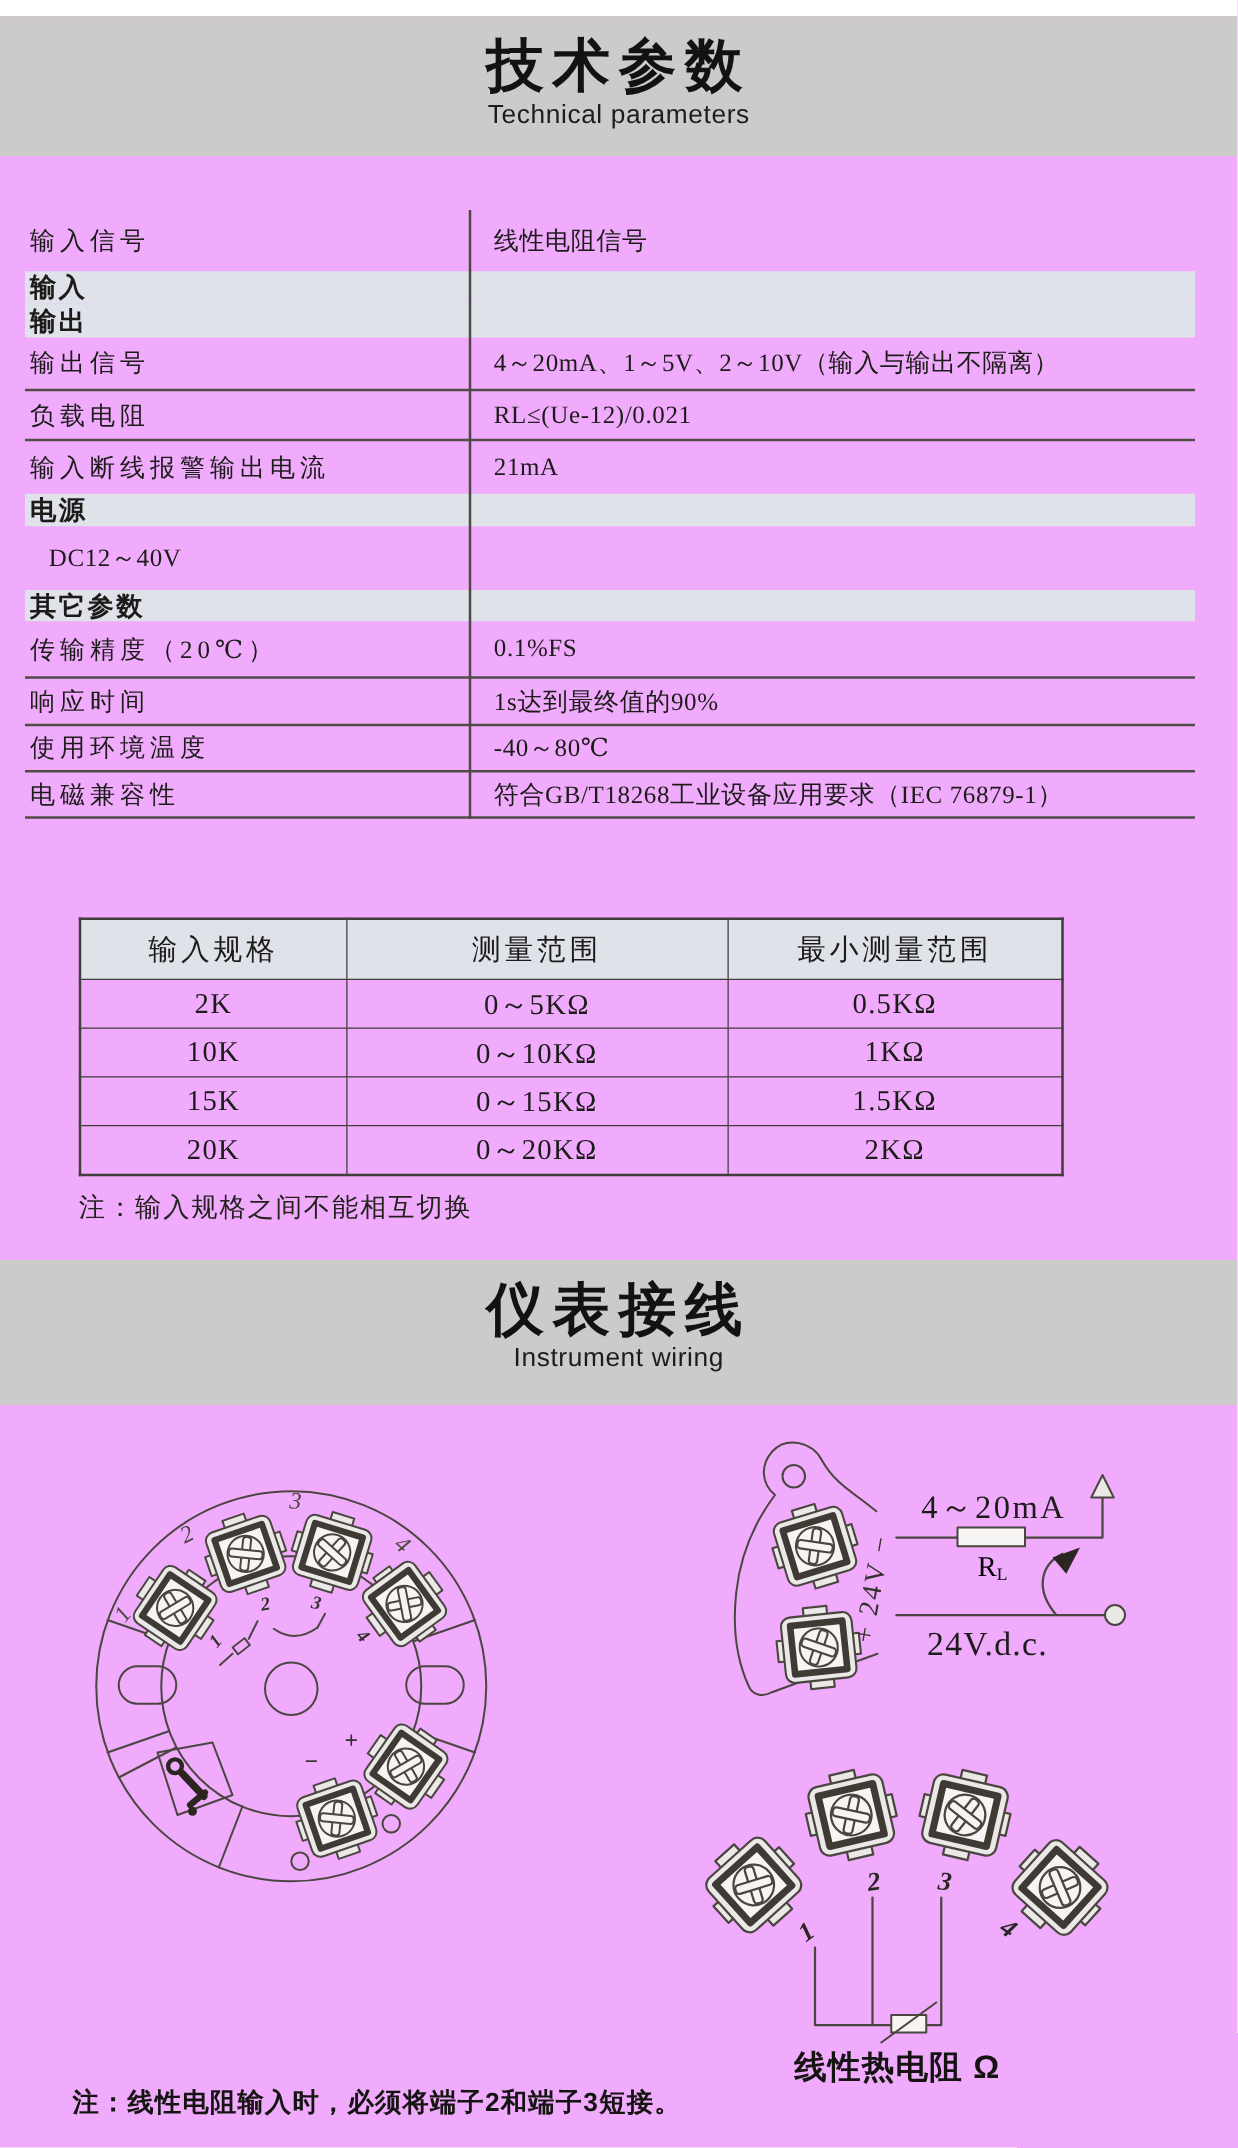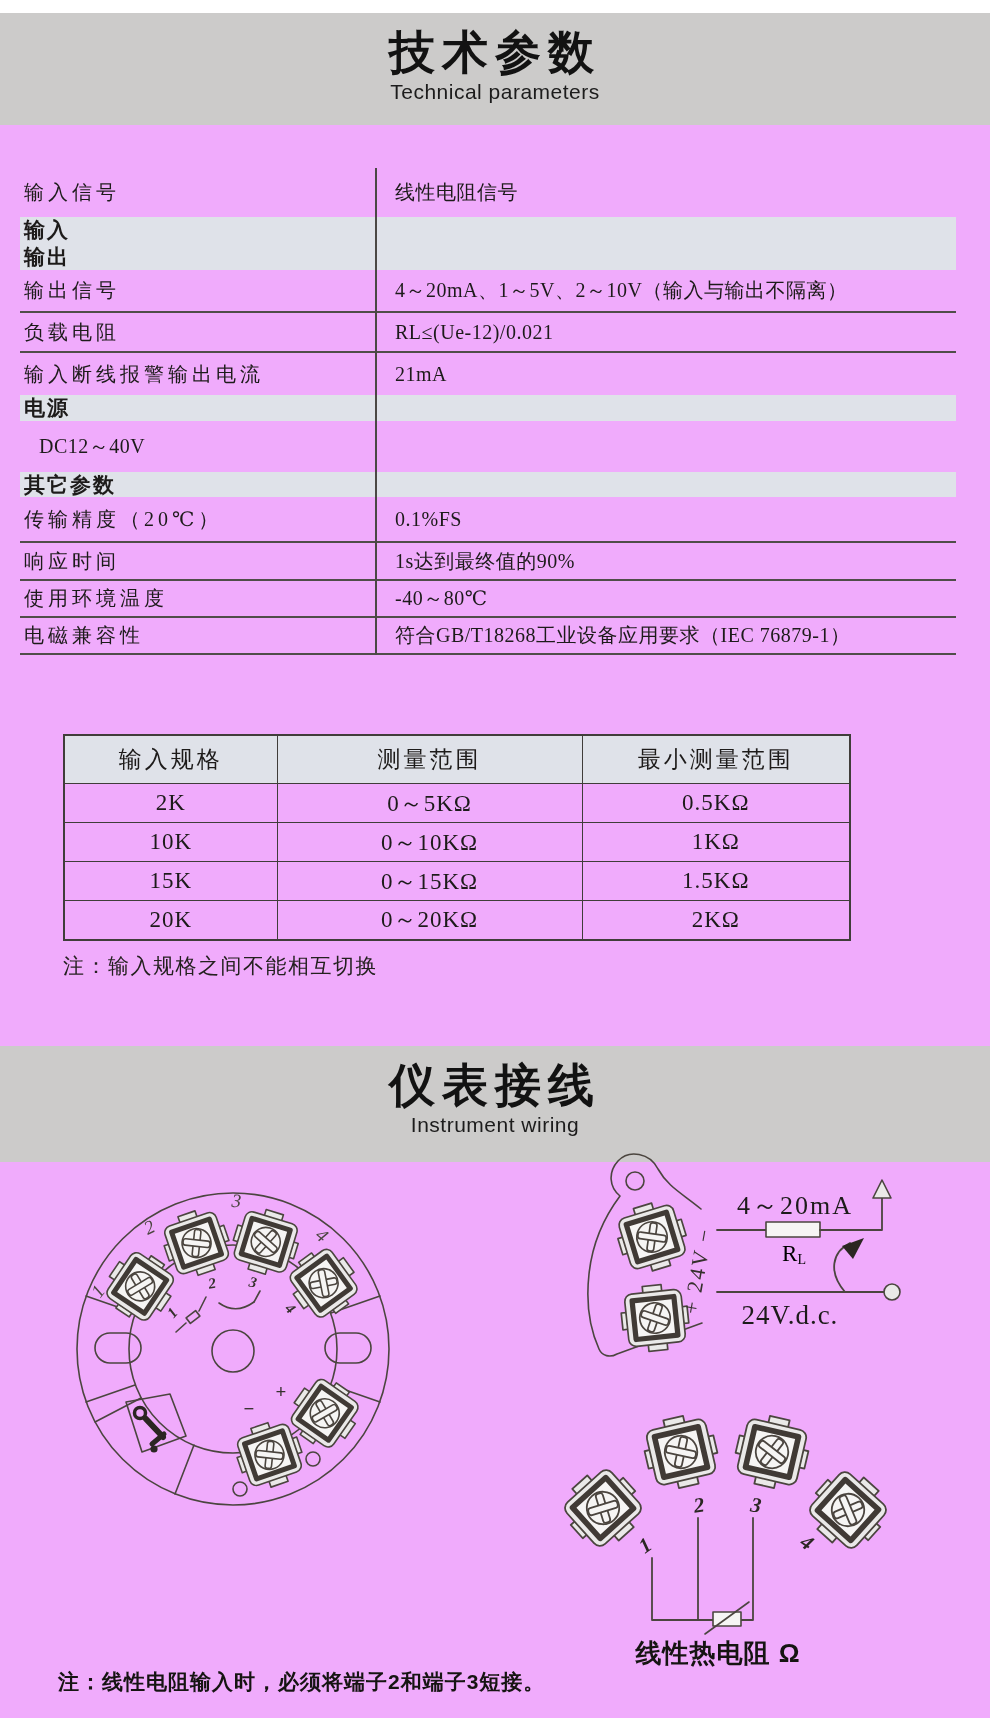--- a/index.html
+++ b/index.html
@@ -2,21 +2,21 @@
 <html><head>
 <meta charset="utf-8">
 <style>
   html,body{margin:0;padding:0;background:#ffffff;}
   .page{position:relative;width:990px;height:1718px;background:#f0abfc;overflow:hidden;
         font-family:"Liberation Serif","DejaVu Serif",serif;color:#1d1b1a;}
   .topstrip{position:absolute;top:0;left:0;right:0;height:13px;background:#ffffff;}
 
   .band{position:absolute;left:0;width:100%;background:#cccbca;text-align:center;}
   #band1{top:13px;height:112px;}
-  #band2{top:1008px;height:116px;margin-top:38px;}
+  #band2{top:1008px;height:116px;}
   .band .bt{font-family:"Liberation Sans","DejaVu Sans",sans-serif;font-weight:800;
             font-size:46px;letter-spacing:7px;line-height:1.1;padding-top:14px;color:#121212;}
   .band .bs{font-family:"Liberation Sans","DejaVu Sans",sans-serif;font-size:21px;
             letter-spacing:0.5px;color:#1c1c1c;margin-top:2px;}
 
   
   .spec{position:absolute;left:20px;top:168px;width:936px;}
   .spec .vline{position:absolute;left:355px;top:0;bottom:0;width:1.5px;background:#4b4845;}
   .srow{display:flex;align-items:center;box-sizing:border-box;}
   .srow.sec{background:#dfe2e9;font-weight:bold;font-size:21px;letter-spacing:2px;padding-left:4px;}

